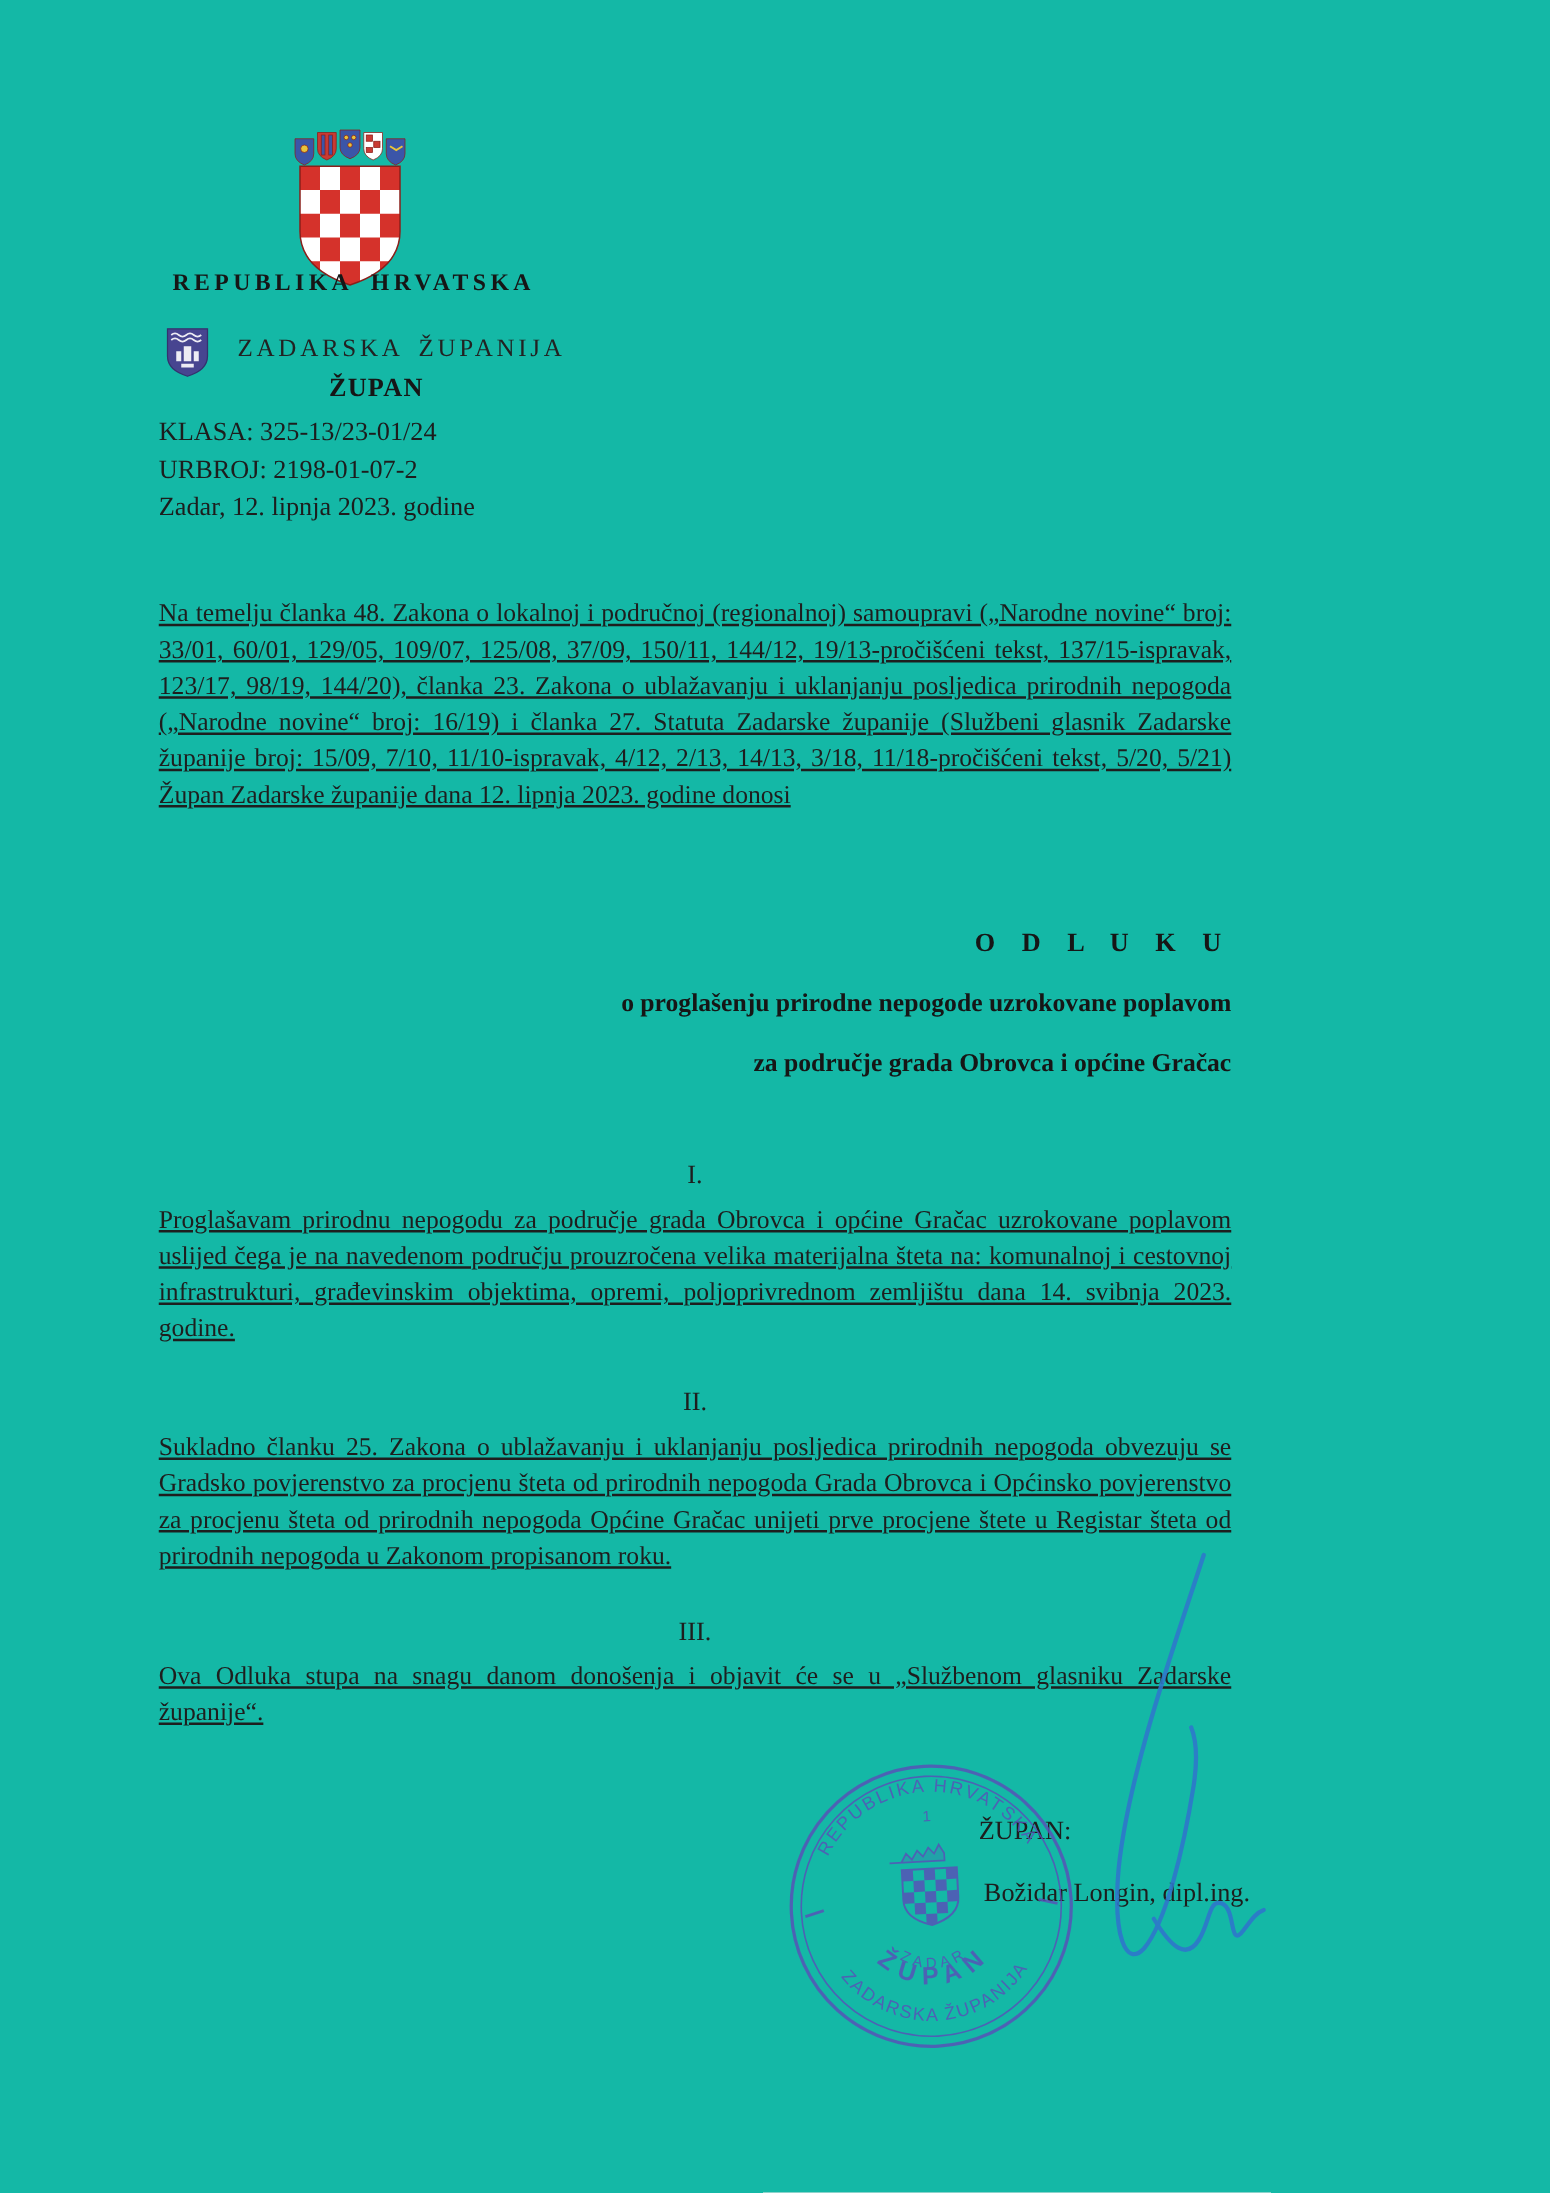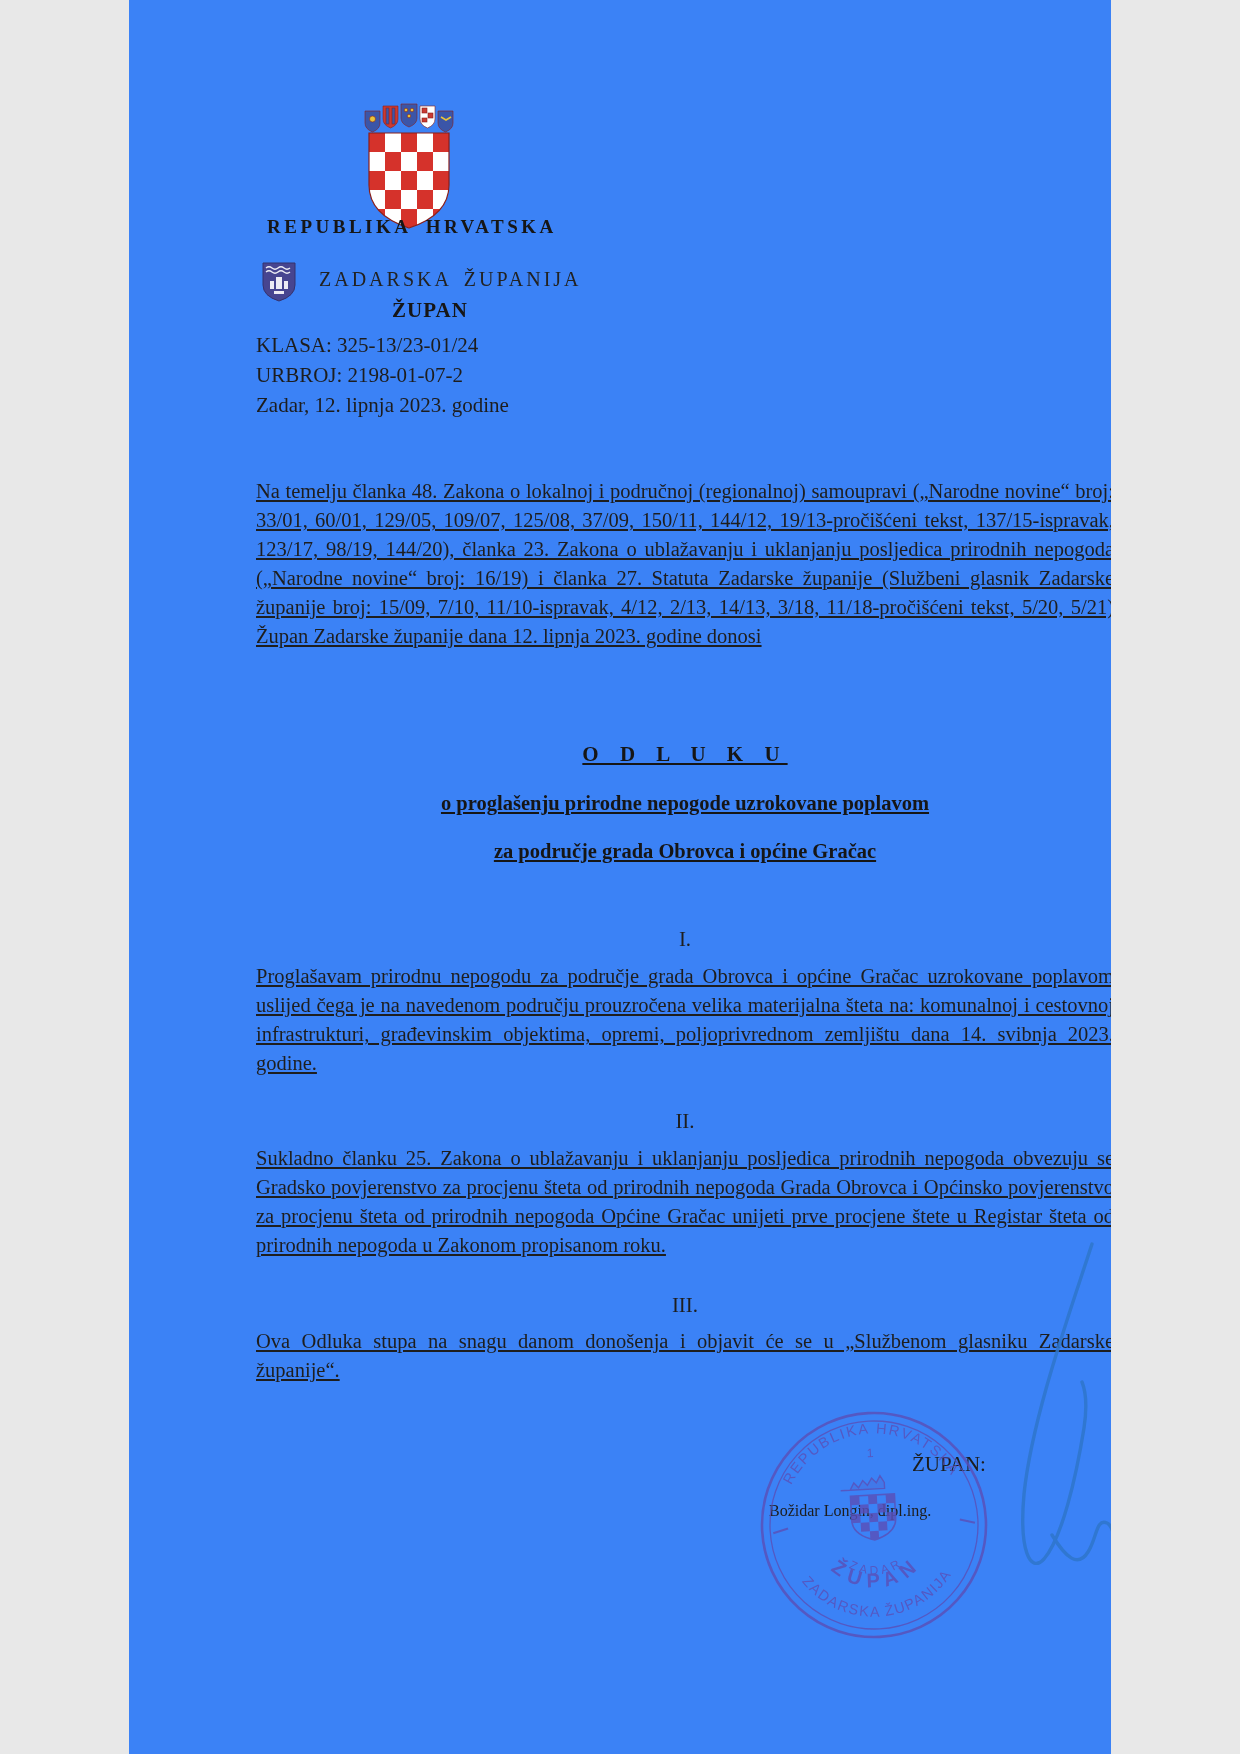--- a/index.html
+++ b/index.html
@@ -1,20 +1,20 @@
 <!DOCTYPE html>
 <html lang="hr"><head>
 <meta charset="utf-8">
 <style>
   html,body{margin:0;padding:0;background:#e8e8e8;}
   .page{
     position:relative;
-    width:982px;height:1754px;
+    width:1240px;height:1754px;
     margin:0 auto;
-    background:#3b82f6;
+    background:#14b8a6;
     font-family:"Liberation Serif", serif;
     color:#1f1f1f;
     overflow:hidden;
   }
   .abs{position:absolute;}
   
   .coat-svg{left:233px;top:102px;width:94px;height:128px;}
   .country{left:138px;top:216px;width:420px;font-size:19px;font-weight:bold;letter-spacing:3.5px;word-spacing:7px;color:#161616;}
   .county-shield-svg{left:132px;top:261px;width:36px;height:42px;}
   .county{left:190px;top:268px;width:420px;font-size:20px;letter-spacing:3px;word-spacing:5px;color:#222;}
@@ -25,34 +25,34 @@
   .meta.place-date{top:393px;}
   
   .par{
     left:127px;width:858px;
     font-size:20.5px;line-height:29px;
     text-align:justify;
     color:#1e1e1e;
     text-decoration:underline;
   }
   .preamble{top:477px;}
-  .title-line{left:127px;width:858px;text-align:center;font-weight:bold;color:#161616;text-decoration:underline;}
+  .title-line{left:127px;width:858px;text-align:right;font-weight:bold;color:#161616;}
   .decision-title{top:742px;font-size:21px;letter-spacing:8px;}
   .decision-sub1{top:792px;font-size:20.5px;}
   .decision-sub2{top:840px;font-size:20.5px;}
   .sec-num{left:127px;width:858px;text-align:center;font-size:21px;color:#1e1e1e;}
   .sec1-num{top:927px;}
   .sec1-par{top:962px;}
   .sec2-num{top:1109px;}
   .sec2-par{top:1144px;}
   .sec3-num{top:1293px;}
   .sec3-par{top:1327px;}
   
   .sig-title{left:665px;top:1452px;width:310px;text-align:center;font-size:21px;color:#1d1d1d;}
-  .sig-name{left:640px;top:1502px;width:360px;text-align:left;font-size:16px;color:#1d1d1d;}
+  .sig-name{left:640px;top:1502px;width:360px;text-align:right;font-size:21px;color:#1d1d1d;}
   .stamp-svg{left:625px;top:1405px;width:240px;height:240px;}
   .signature-svg{left:845px;top:1232px;width:190px;height:380px;}
 </style>
 </head>
 <body>
 
 <div class="page">
 
   <svg class="abs coat-svg" viewBox="0 0 94 128" aria-hidden="true">
 

